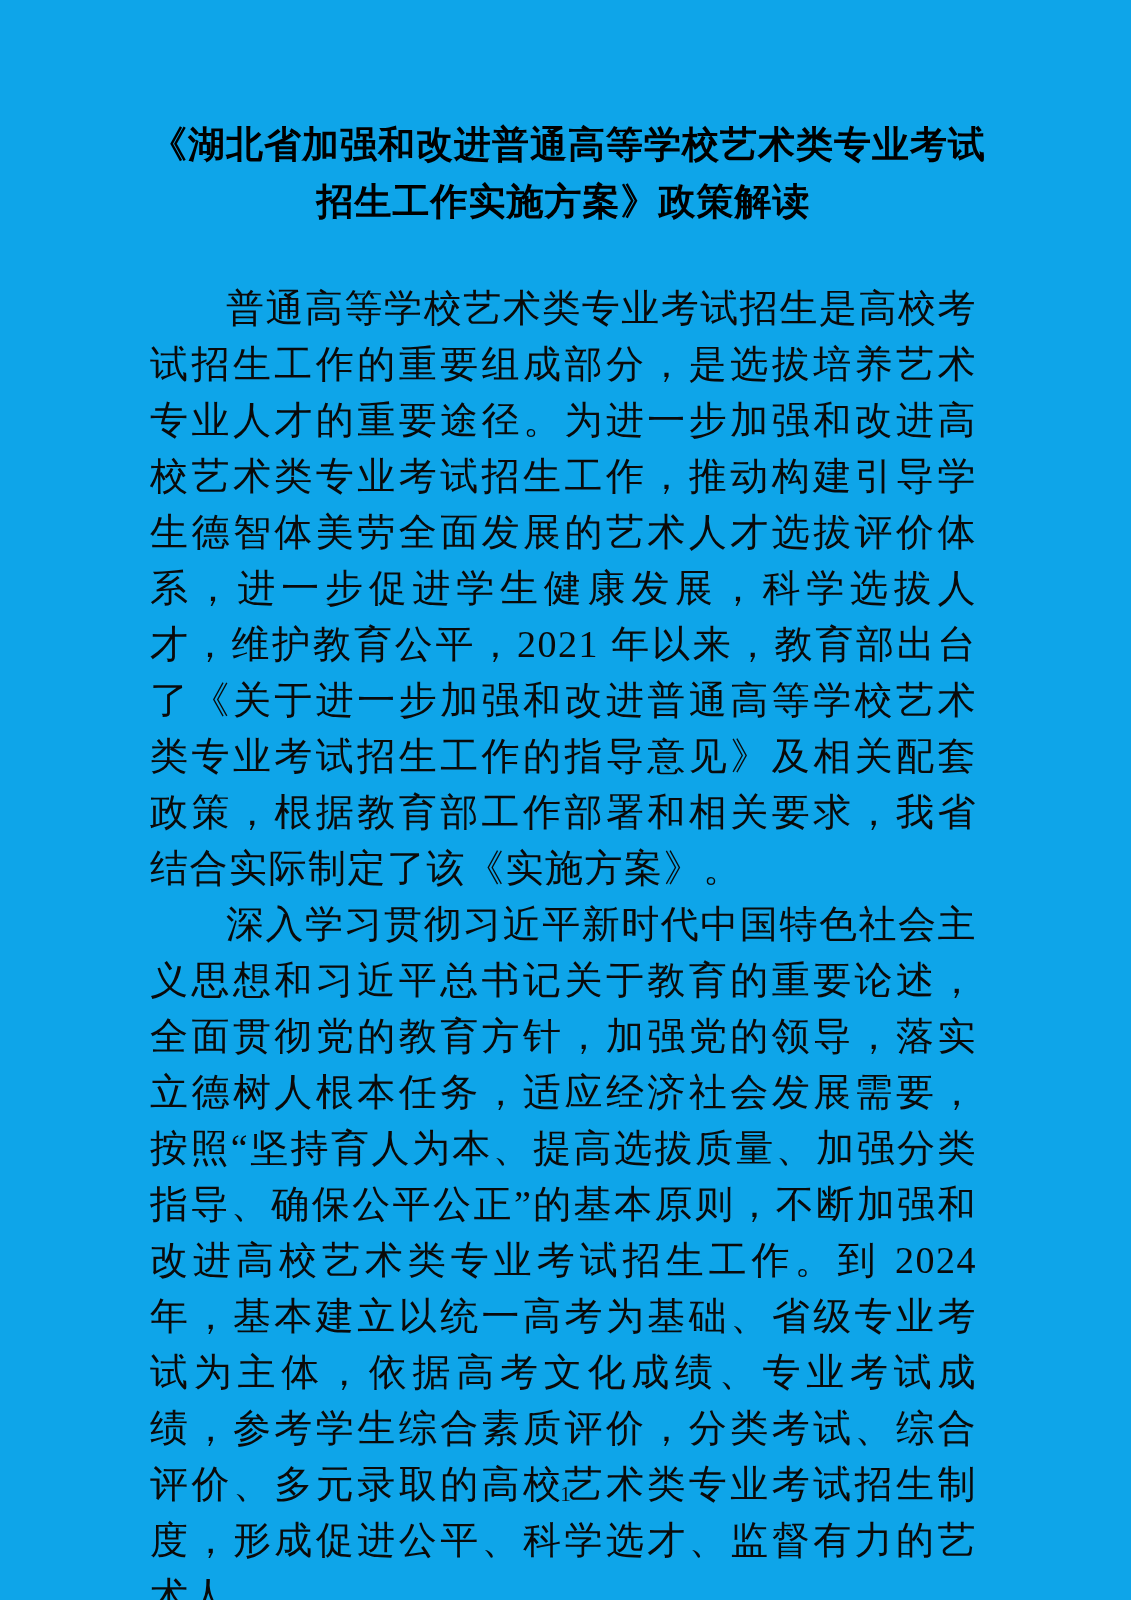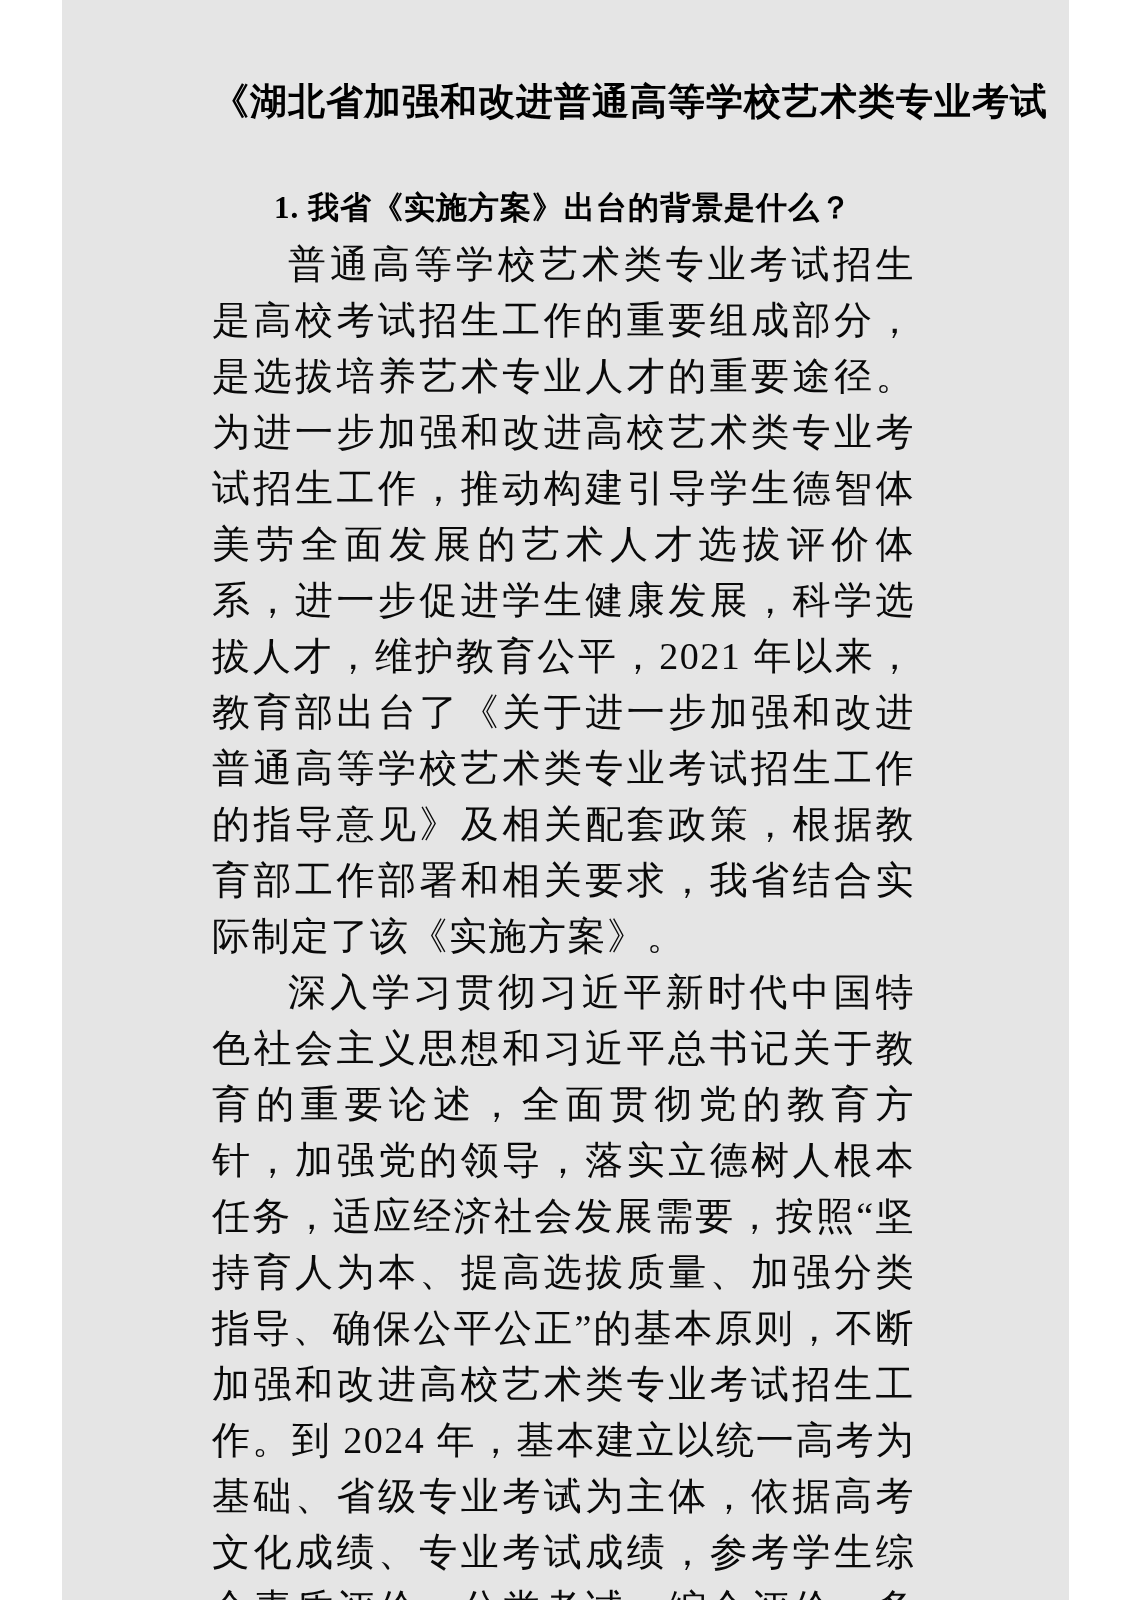--- a/index.html
+++ b/index.html
@@ -2,27 +2,27 @@
 <html><head>
 <meta charset="utf-8">
 <style>
   html, body {
     margin: 0;
     padding: 0;
     background: #ffffff;
   }
   .page {
     position: relative;
-    width: 1007px;
+    width: 1131px;
     height: 1600px;
     margin: 0 auto;
-    background: #e5e5e5;
+    background: #0ea5e9;
     color: #0a0a0a;
     box-sizing: border-box;
-    padding: 73px 154px 0 150px;
+    padding: 116px 154px 0 150px;
     overflow: hidden;
     font-family: "Liberation Serif", "DejaVu Serif", serif;
   }
   .doc-title {
     margin: 0 0 50px 0;
     font-size: 37px;
     line-height: 57px;
     font-weight: bold;
     text-align: center;
     letter-spacing: 1px;
@@ -62,23 +62,23 @@
     color: #111111;
   }
 </style>
 </head>
 <body>
 
 <div class="page">
 
   <h1 class="doc-title">
     <span class="title-line">《湖北省加强和改进普通高等学校艺术类专业考试</span>
+    <span class="title-line">招生工作实施方案》政策解读</span>
   </h1>
 
-  <h2 class="section-heading">1. 我省《实施方案》出台的背景是什么？</h2>
 
   <p class="section-body">普通高等学校艺术类专业考试招生是高校考试招生工作的重要组成部分，是选拔培养艺术专业人才的重要途径。为进一步加强和改进高校艺术类专业考试招生工作，推动构建引导学生德智体美劳全面发展的艺术人才选拔评价体系，进一步促进学生健康发展，科学选拔人才，维护教育公平，2021 年以来，教育部出台了《关于进一步加强和改进普通高等学校艺术类专业考试招生工作的指导意见》及相关配套政策，根据教育部工作部署和相关要求，我省结合实际制定了该《实施方案》。</p>
 
 
   <p class="section-body">深入学习贯彻习近平新时代中国特色社会主义思想和习近平总书记关于教育的重要论述，全面贯彻党的教育方针，加强党的领导，落实立德树人根本任务，适应经济社会发展需要，按照“坚持育人为本、提高选拔质量、加强分类指导、确保公平公正”的基本原则，不断加强和改进高校艺术类专业考试招生工作。到 2024 年，基本建立以统一高考为基础、省级专业考试为主体，依据高考文化成绩、专业考试成绩，参考学生综合素质评价，分类考试、综合评价、多元录取的高校艺术类专业考试招生制度，形成促进公平、科学选才、监督有力的艺术人</p>
 
   <div class="page-footer">1</div>
 
 </div>
 

